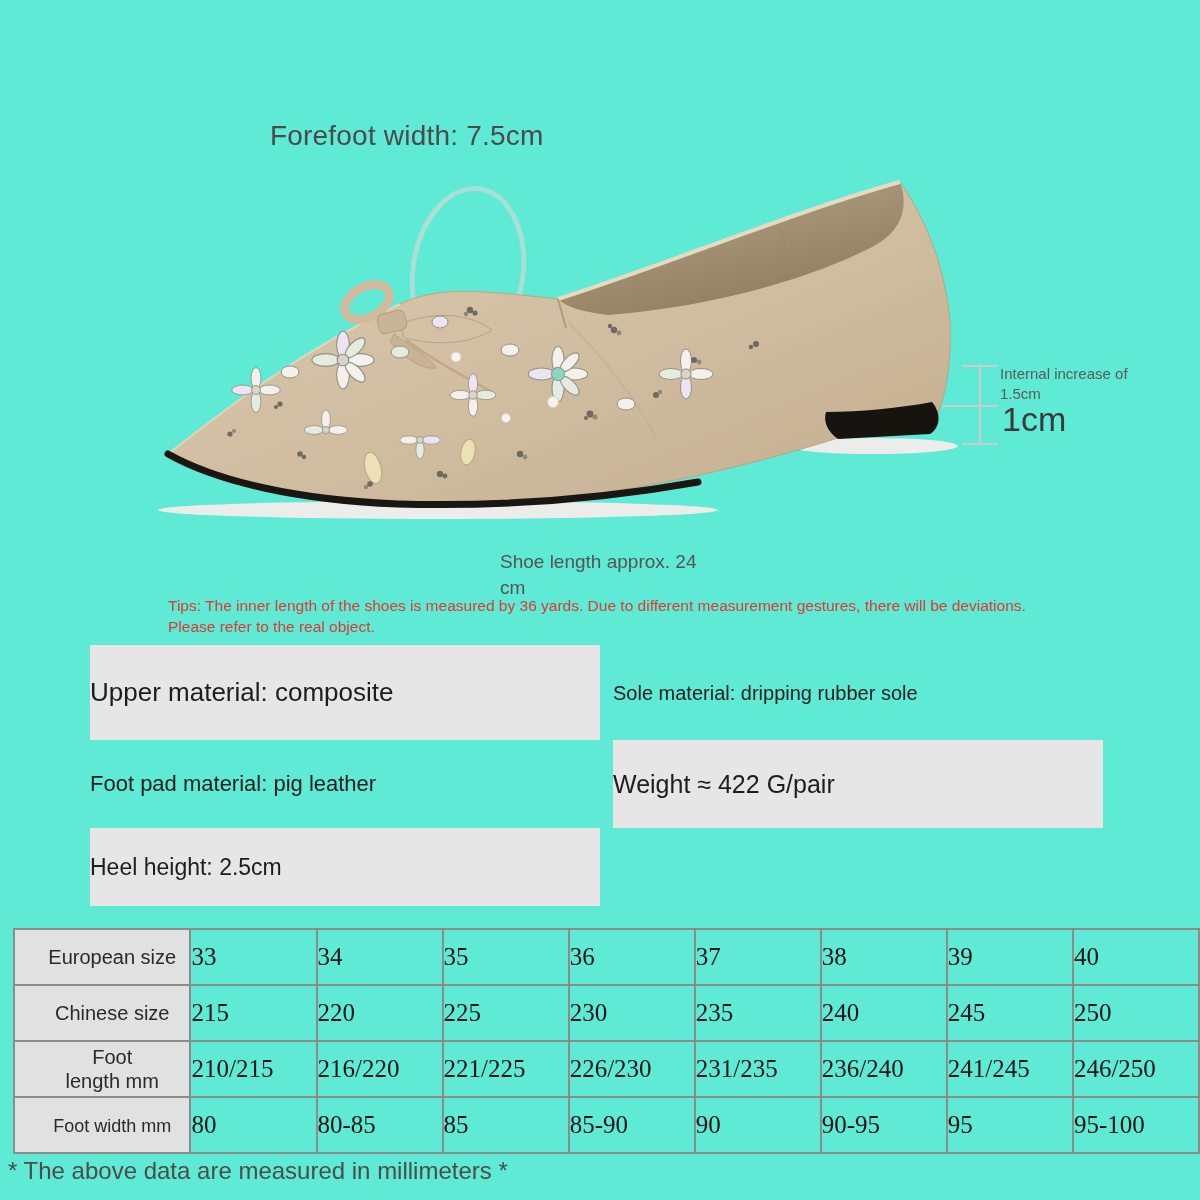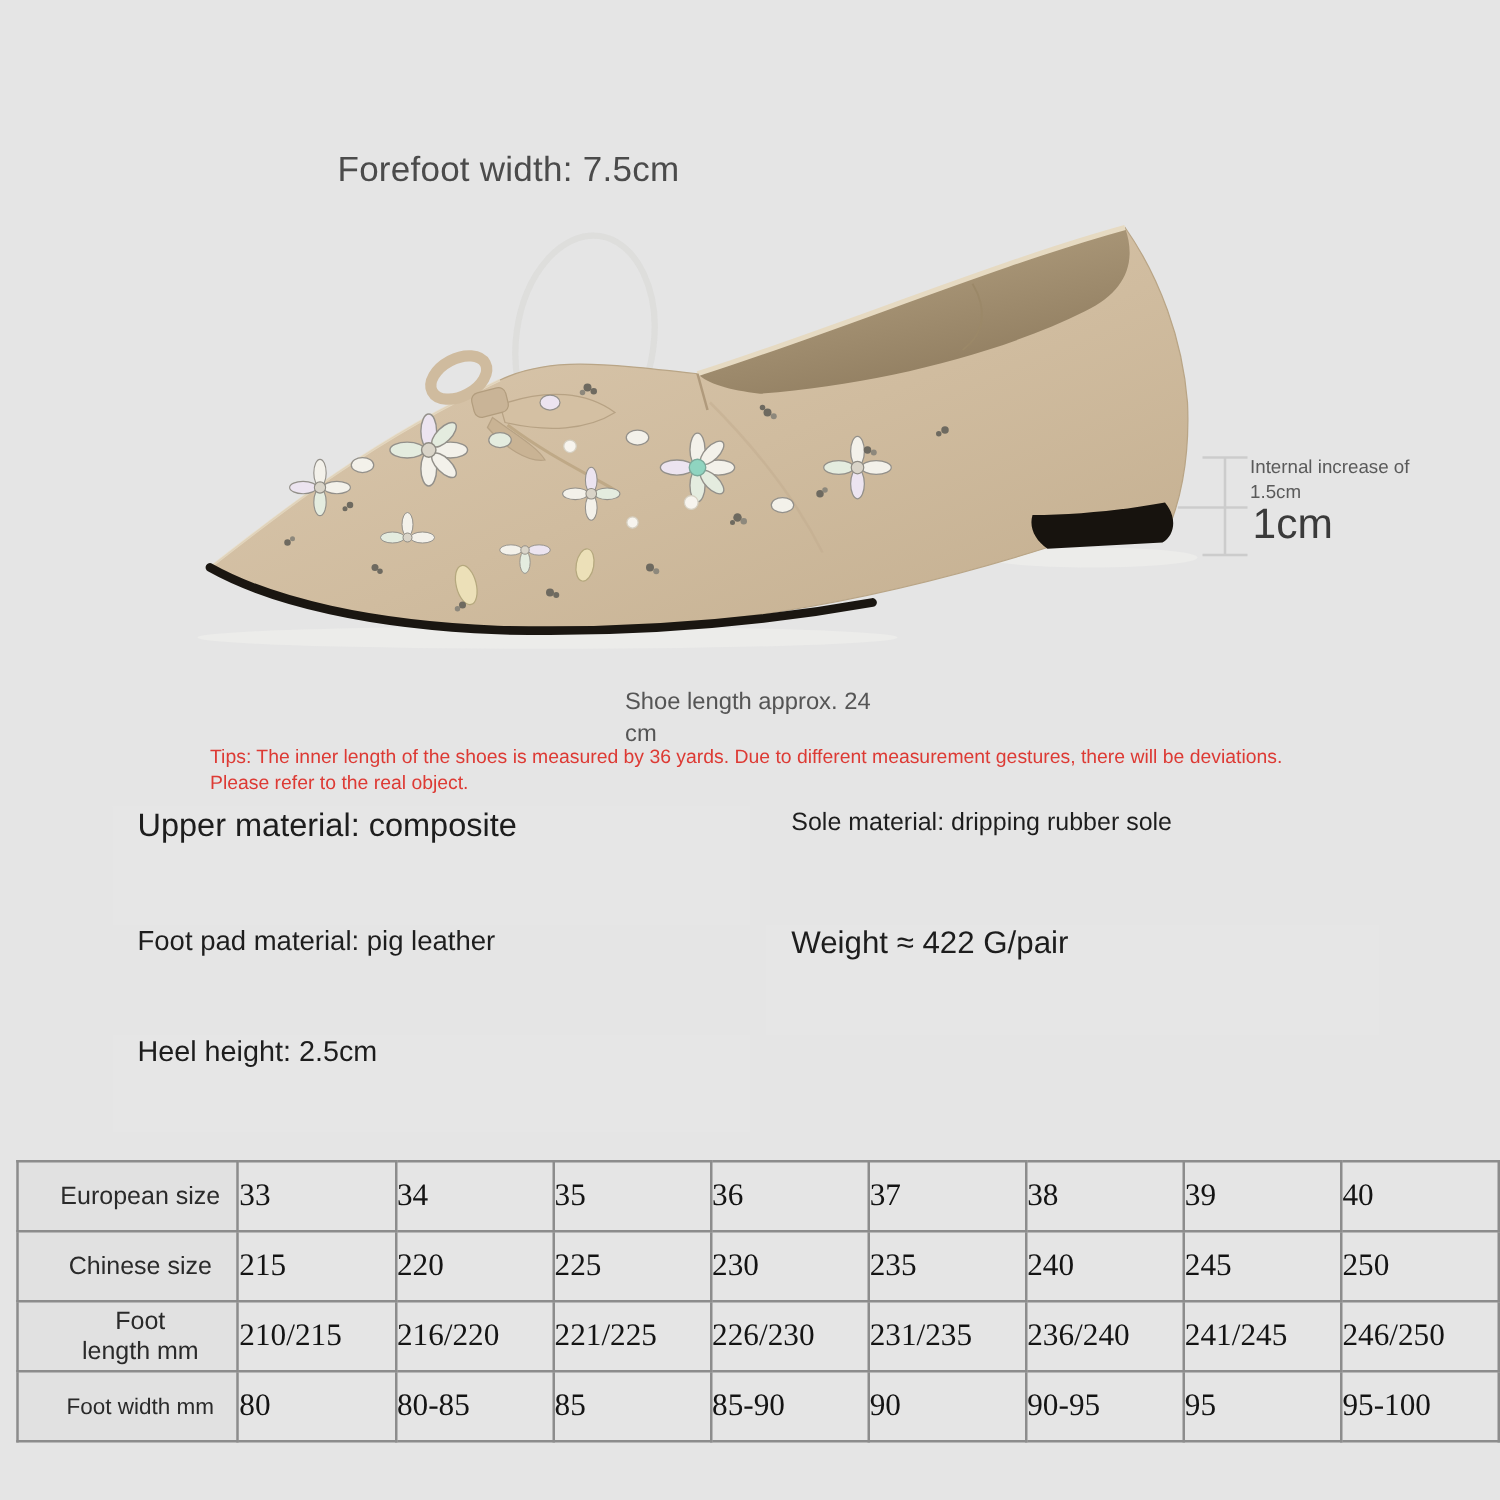--- a/index.html
+++ b/index.html
@@ -1,38 +1,38 @@
 <!DOCTYPE html>
 <html><head>
 <meta charset="utf-8">
 <style>
   html,body{margin:0;padding:0;background:#ffffff;}
   body{font-family:"Liberation Sans", sans-serif; -webkit-font-smoothing:antialiased;}
-  #canvas{position:relative;width:1200px;height:1200px;background:#e5e5e5;overflow:hidden;}
+  #canvas{position:relative;width:1200px;height:1200px;background:#5eead4;overflow:hidden;}
 
   .abs{position:absolute;}
 
   
   .forefoot{left:270px;top:120px;font-size:28px;color:#4b4b4b;letter-spacing:.2px;}
 
   
   .shoe-wrap{left:138px;top:152px;width:872px;height:372px;}
 
   
   .dim-mark{left:942px;top:358px;width:72px;height:95px;}
   .inc-note{left:1000px;top:364px;width:152px;font-size:15px;line-height:1.32;color:#5a5a5a;}
   .one-cm{left:1002px;top:400px;font-size:34px;color:#3a3a3a;}
 
   
   .shoe-len{left:500px;top:549px;width:214px;font-size:19px;line-height:1.35;color:#555555;}
   .tips{left:168px;top:595px;width:884px;font-size:15.5px;line-height:1.38;}
 
   
   .spec-grid{left:90px;top:645px;display:grid;grid-template-columns:510px 490px;column-gap:13px;grid-template-rows:95px 88px 78px;}
-  .spec-cell{display:flex;align-items:flex-start;padding-left:20px;color:#1d1d1d;}
+  .spec-cell{display:flex;align-items:center;padding-left:0;color:#1d1d1d;}
   .spec-cell.shaded{background:#e6e6e6;}
   .t-upper{font-size:26px;}
   .t-lining{font-size:21px;max-width:272px;line-height:1.25;}
   .t-sole{font-size:20px;max-width:318px;line-height:1.3;}
   .t-footpad{font-size:22px;}
   .t-weight{font-size:25px;}
   .t-heel{font-size:23px;}
 
   
   .size-table{left:13px;top:928px;border-collapse:collapse;table-layout:fixed;}
@@ -321,14 +321,15 @@
         <td class="val">85</td>
         <td class="val">85-90</td>
         <td class="val">90</td>
         <td class="val">90-95</td>
         <td class="val">95</td>
         <td class="val">95-100</td>
       </tr>
     </tbody>
   </table>
 
+  <div class="abs footnote">* The above data are measured in millimeters *</div>
 
 </div>
 
 </body></html>

